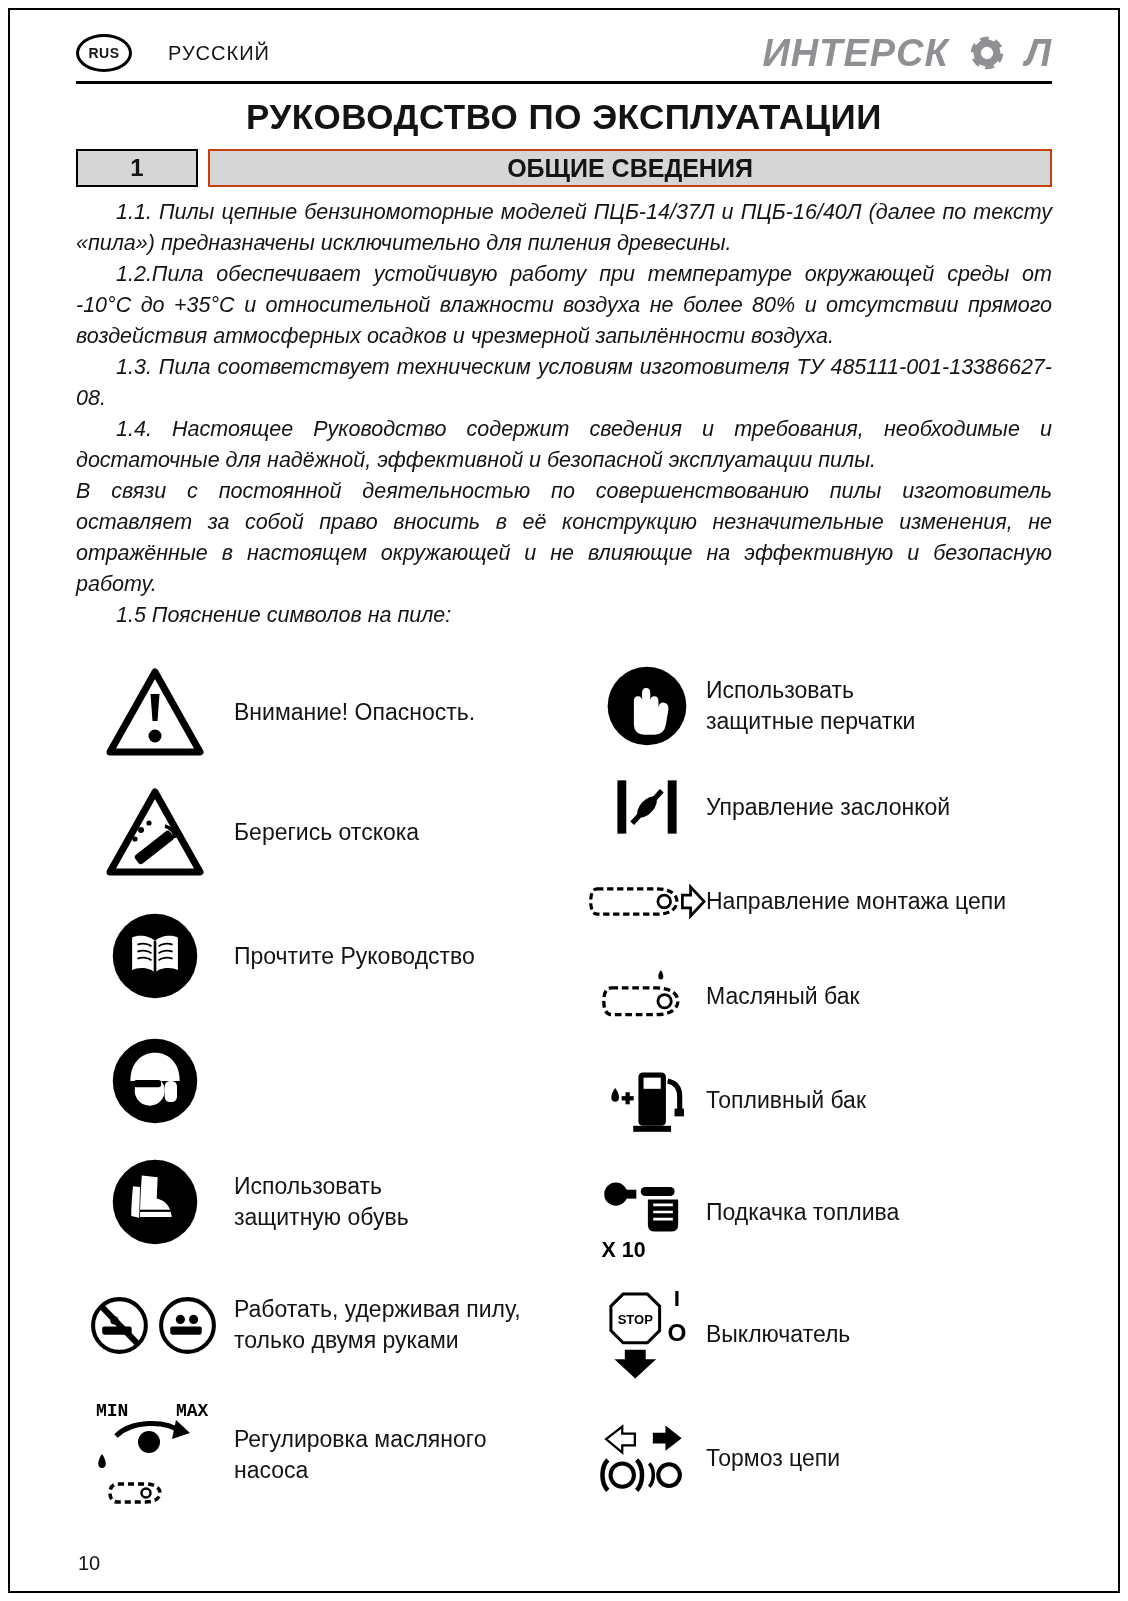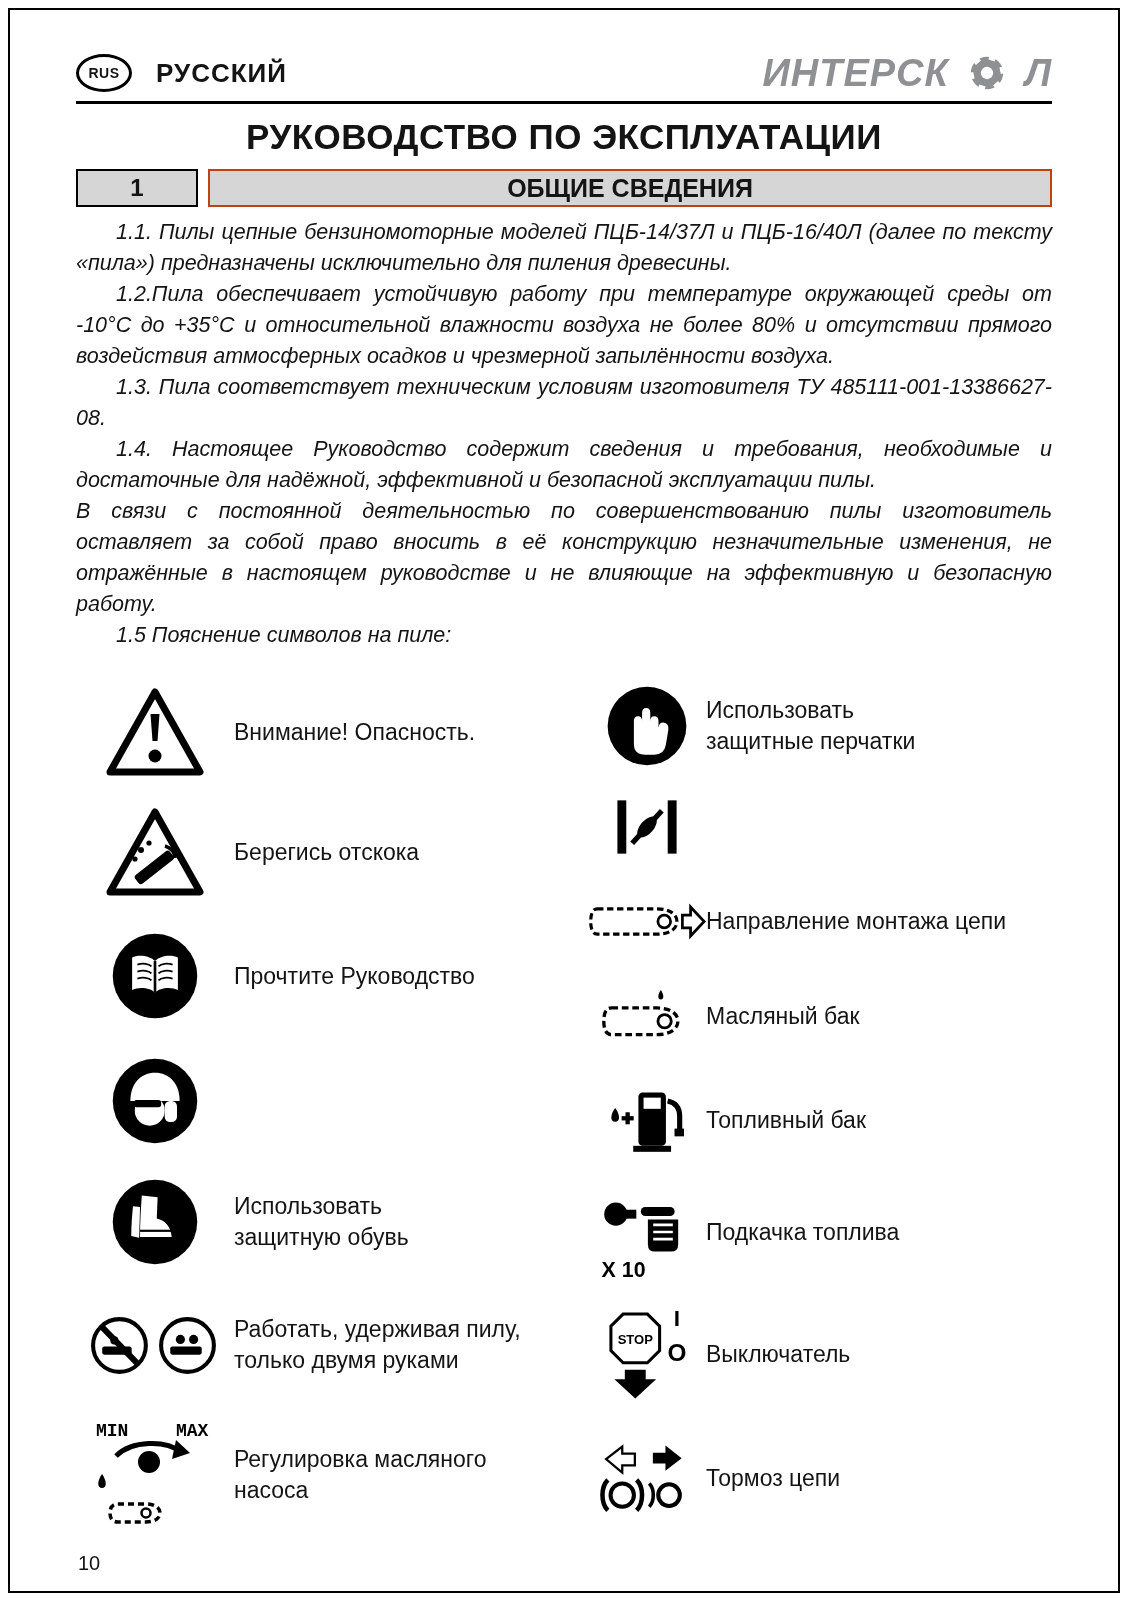--- a/index.html
+++ b/index.html
@@ -1,25 +1,25 @@
 <!DOCTYPE html>
 <html><head>
 <meta charset="utf-8">
 <style>
   html,body{margin:0;padding:0;}
   body{
     width:1128px;height:1601px;position:relative;background:#fff;color:#141414;
     font-family:"Liberation Sans",sans-serif;overflow:hidden;
   }
   .frame{position:absolute;left:8px;top:8px;right:8px;bottom:8px;border:2px solid #000;pointer-events:none;}
-  .content{position:absolute;left:76px;top:48px;width:976px;}
+  .content{position:absolute;left:76px;top:28px;width:976px;}
   .hdr{display:flex;align-items:center;height:50px;}
   .badge{width:50px;height:32px;border:3px solid #000;border-radius:50%;display:flex;align-items:center;
     justify-content:center;font-size:14px;font-weight:bold;letter-spacing:.5px;flex-shrink:0;}
-  .lang{margin-left:24px;font-size:26px;font-weight:bold;letter-spacing:1px;}
+  .lang{margin-left:36px;font-size:20px;font-weight:normal;letter-spacing:1px;}
   .logo{margin-left:auto;display:flex;align-items:center;gap:19px;color:#8e9093;font-size:38px;
     font-weight:bold;font-style:italic;letter-spacing:1px;}
   .rule{border-top:3px solid #000;margin-top:3px;}
   .title{text-align:center;font-size:35px;font-weight:bold;margin-top:13px;letter-spacing:.5px;}
   .secbar{display:flex;gap:10px;margin-top:12px;height:38px;}
   .secnum{width:118px;background:#d6d6d6;border:2px solid #000;display:flex;align-items:center;
     justify-content:center;font-size:24px;font-weight:bold;}
   .sectitle{flex:1;background:#d6d6d6;border:2px solid #c2410c;display:flex;align-items:center;
     justify-content:center;font-size:25px;font-weight:bold;}
   .bodytext{margin-top:10px;font-size:21.5px;line-height:31px;text-align:justify;}
@@ -76,21 +76,21 @@
   <div class="secbar">
     <div class="secnum">1</div>
     <div class="sectitle">ОБЩИЕ СВЕДЕНИЯ</div>
   </div>
 
   <div class="bodytext">
     <p class="ind">1.1. Пилы цепные бензиномоторные моделей ПЦБ-14/37Л и ПЦБ-16/40Л (далее по тексту «пила») предназначены исключительно для пиления древесины.</p>
     <p class="ind">1.2.Пила обеспечивает устойчивую работу при температуре окружающей среды от -10°С до +35°С и относительной влажности воздуха не более 80% и отсутствии прямого воздействия атмосферных осадков и чрезмерной запылённости воздуха.</p>
     <p class="ind">1.3. Пила соответствует техническим условиям изготовителя ТУ 485111-001-13386627-08.</p>
     <p class="ind">1.4. Настоящее Руководство содержит сведения и требования, необходимые и достаточные для надёжной, эффективной и безопасной эксплуатации пилы.</p>
-    <p>В связи с постоянной деятельностью по совершенствованию пилы изготовитель оставляет за собой право вносить в её конструкцию незначительные изменения, не отражённые в настоящем руководстве и не влияющие на эффективную и безопасную работу.</p>
+    <p>В связи с постоянной деятельностью по совершенствованию пилы изготовитель оставляет за собой право вносить в её конструкцию незначительные изменения, не отражённые в настоящем окружающей и не влияющие на эффективную и безопасную работу.</p>
     <p class="ind short">1.5 Пояснение символов на пиле:</p>
   </div>
 
   <div class="symbols">
 
     <div class="colL">
 
       <div class="srow" style="min-height:118px">
         <div class="icoL">
           <svg viewBox="0 0 100 92" width="100" height="92">
@@ -205,20 +205,21 @@
 
       <div class="srow" style="min-height:96px">
         <div class="icoR">
           <svg viewBox="0 0 100 100" width="74" height="74">
             <rect x="10" y="14" width="12" height="72" fill="#000"></rect>
             <rect x="78" y="14" width="12" height="72" fill="#000"></rect>
             <line x1="30" y1="72" x2="70" y2="28" stroke="#000" stroke-width="7"></line>
             <ellipse cx="50" cy="50" rx="9" ry="17" fill="#000" transform="rotate(42 50 50)"></ellipse>
           </svg>
         </div>
+        <div class="slabel">Управление заслонкой</div>
       </div>
 
       <div class="srow" style="min-height:92px">
         <div class="icoR">
           <svg viewBox="0 0 130 56" width="122" height="53">
             <path d="M10 14 H76 C90 14 98 20 98 28 C98 36 90 42 76 42 H10 C5 42 3 36 3 28 C3 20 5 14 10 14 Z" fill="none" stroke="#000" stroke-width="3.5" stroke-dasharray="7 4"></path>
             <circle cx="84" cy="28" r="7" fill="none" stroke="#000" stroke-width="3"></circle>
             <path d="M104 21 h9 v-9 l15 16 -15 16 v-9 h-9 Z" fill="#fff" stroke="#000" stroke-width="3"></path>
           </svg>
         </div>

